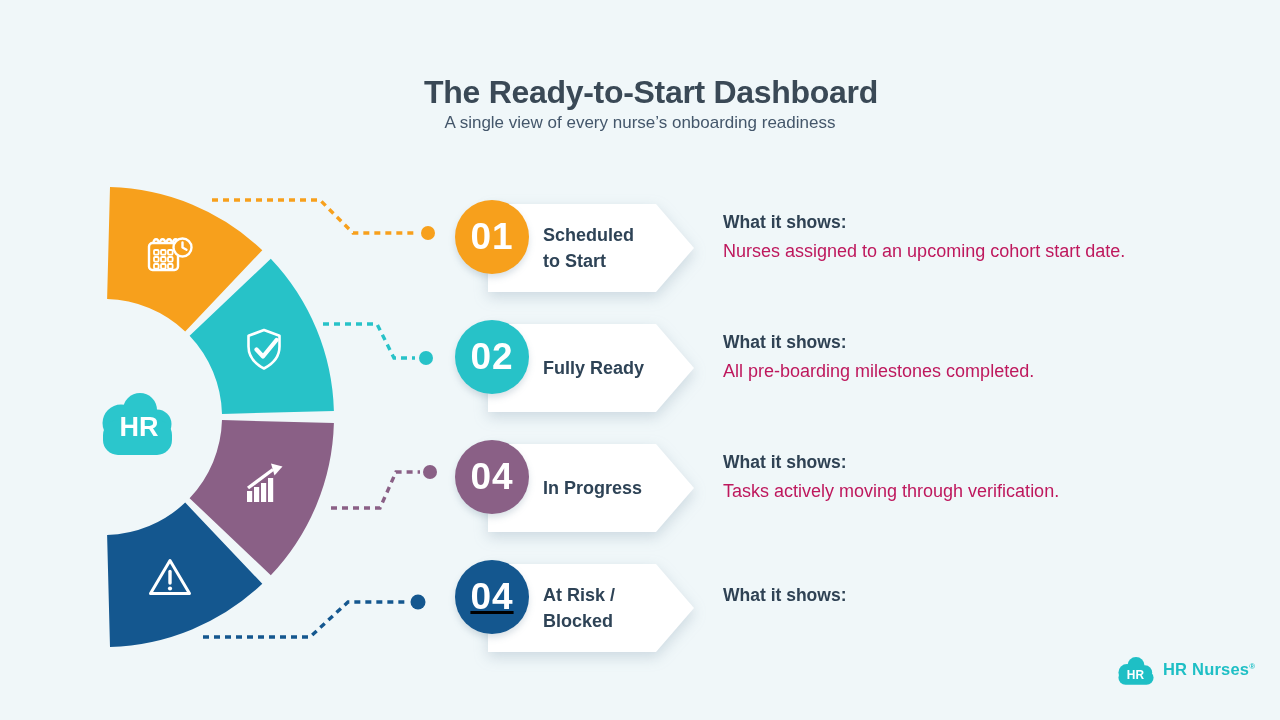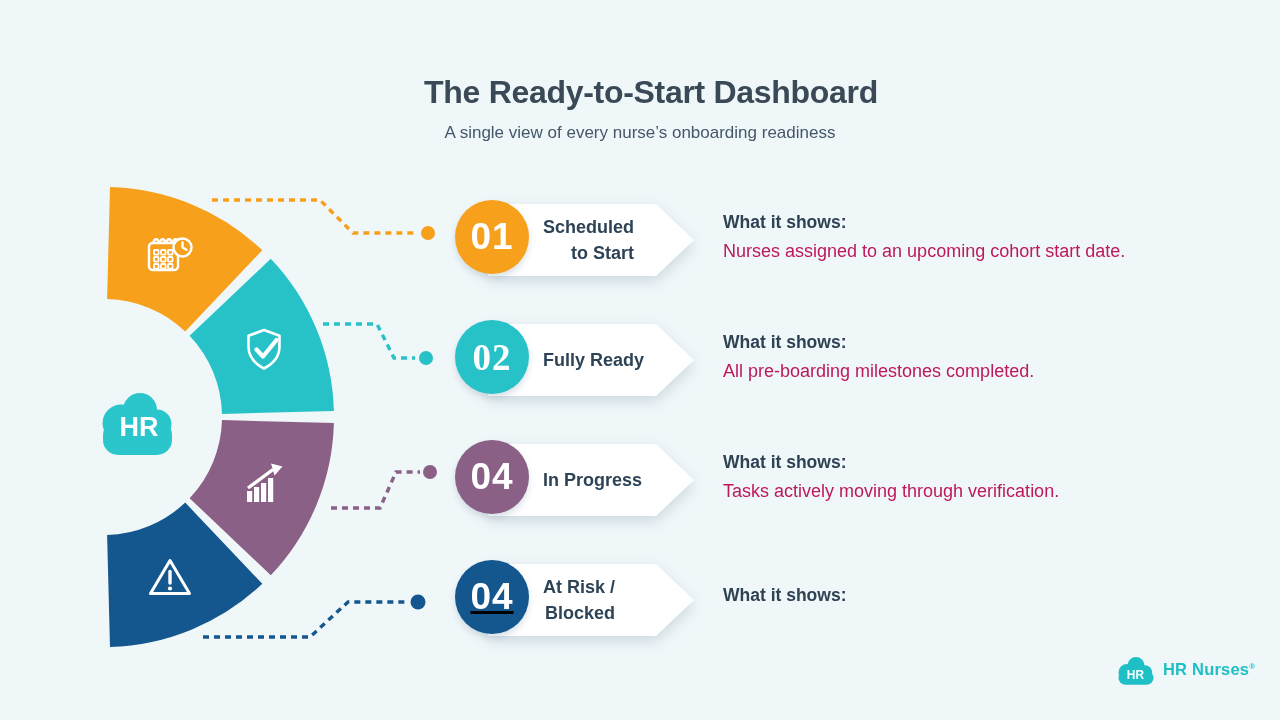--- a/index.html
+++ b/index.html
@@ -3,27 +3,27 @@
 <meta charset="utf-8">
 <style>
   html,body{margin:0;padding:0;}
   #stage{
     position:relative;width:1280px;height:720px;overflow:hidden;
     font-family:"Liberation Sans",sans-serif;background:#F0F7F9;
   }
   
   .header{position:absolute;top:74px;left:0;width:1280px;text-align:center;}
   .title{font-size:32px;font-weight:700;color:#3A4956;letter-spacing:-0.3px;padding-left:22px;}
-  .subtitle{margin-top:12px;font-size:17px;color:#44576B;}
+  .subtitle{margin-top:2px;font-size:17px;color:#44576B;}
   
   #diagram{position:absolute;left:0;top:180px;}
   
   .row{position:absolute;left:455px;width:800px;height:76px;}
-  .banner-wrap{position:absolute;left:33px;top:5px;width:206px;height:72px;
-    filter:drop-shadow(0 5px 7px rgba(110,140,160,0.28));text-align:right;}
+  .banner-wrap{position:absolute;left:33px;top:5px;width:206px;height:88px;
+    filter:drop-shadow(0 5px 7px rgba(110,140,160,0.28));}
   .banner{width:100%;height:100%;background:#FFFFFF;
     clip-path:polygon(0 0,calc(100% - 38px) 0,100% 50%,calc(100% - 38px) 100%,0 100%);
     display:flex;align-items:center;}
   .label{padding-left:55px;font-size:18px;font-weight:700;color:#2E4356;
     line-height:26px;white-space:pre-line;}
   .badge{position:absolute;left:0;top:1px;width:74px;height:74px;border-radius:50%;
     display:flex;align-items:center;justify-content:center;
     box-shadow:0 4px 6px rgba(110,140,160,0.25);}
   .badge span{font-size:37px;font-weight:700;color:#FFFFFF;letter-spacing:1px;}
   .desc{position:absolute;left:268px;top:50%;transform:translateY(-50%);width:530px;}
@@ -132,21 +132,21 @@
       <div class="desc-body">Nurses assigned to an upcoming cohort start date.</div>
     </div>
   </div>
 
   <div class="row" style="top:319px">
     <div class="banner-wrap">
         <div class="banner">
       <div class="label">Fully Ready</div>
     </div>
       </div>
-    <div class="badge" style="background-color: rgb(39, 194, 200); font-family: Liberation Serif, serif;">
+    <div class="badge" style="background-color: rgb(39, 194, 200);">
       <span>02</span>
     </div>
     <div class="desc">
       <div class="desc-heading">What it shows:</div>
       <div class="desc-body">All pre-boarding milestones completed.</div>
     </div>
   </div>
 
   <div class="row" style="top:439px">
     <div class="banner-wrap">

